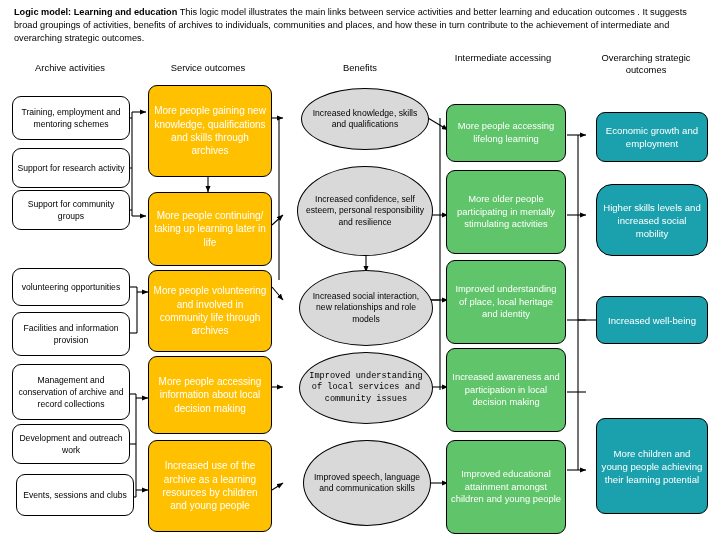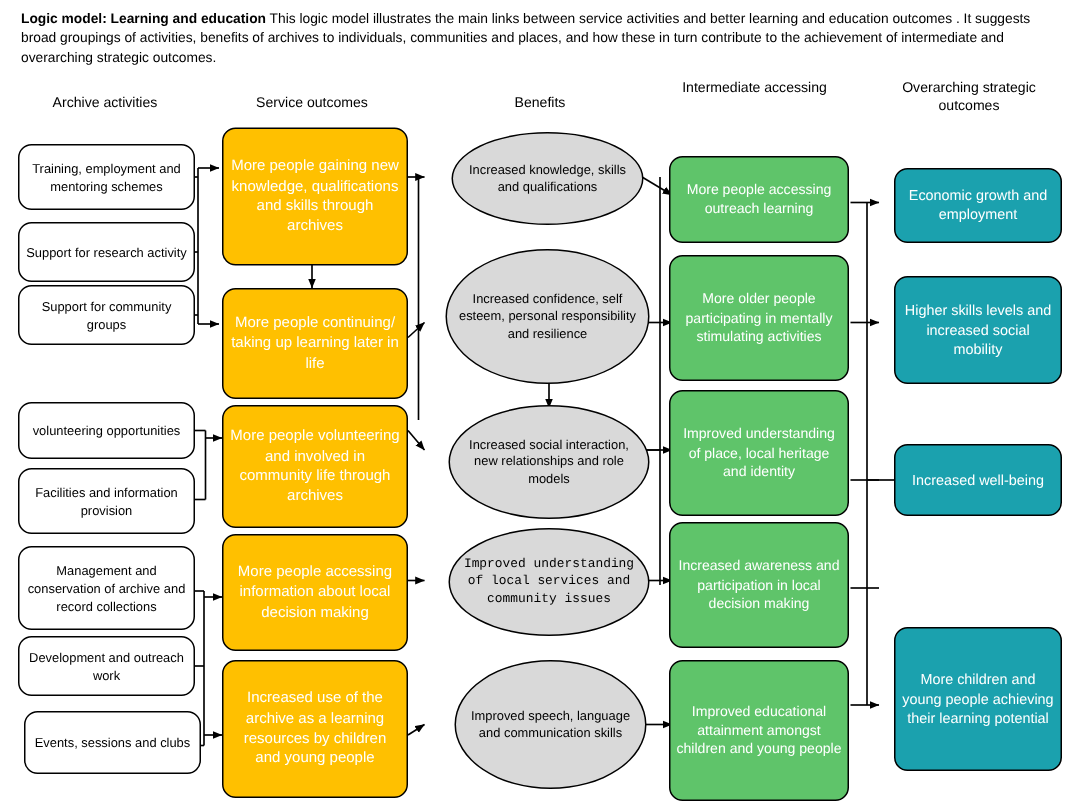--- a/index.html
+++ b/index.html
@@ -224,39 +224,39 @@
       <span>Increased social interaction, new relationships and role models</span>
     </div>
   <div class="node n-benefit" style="left:299px; top:352px; width:134px; height:72px;font-family:Liberation Mono, monospace;">
       <span>Improved understanding of local services and community issues</span>
     </div>
   <div class="node n-benefit" style="left:303px; top:440px; width:128px; height:86px;">
       <span>Improved speech, language and communication skills</span>
     </div>
 
   <div class="node n-intermediate" style="left:446px; top:104px; width:120px; height:58px;">
-      <span>More people accessing outreach learning</span>
+      <span>More people accessing lifelong learning</span>
     </div>
   <div class="node n-intermediate" style="left:446px; top:170px; width:120px; height:84px;">
       <span>More older people participating in mentally stimulating activities</span>
     </div>
   <div class="node n-intermediate" style="left:446px; top:260px; width:120px; height:84px;">
       <span>Improved understanding of place, local heritage and identity</span>
     </div>
   <div class="node n-intermediate" style="left:446px; top:348px; width:120px; height:84px;">
       <span>Increased awareness and participation in local decision making</span>
     </div>
   <div class="node n-intermediate" style="left:446px; top:440px; width:120px; height:94px;">
       <span>Improved educational attainment amongst children and young people</span>
     </div>
 
   <div class="node n-strategic" style="left:596px; top:112px; width:112px; height:50px;">
       <span>Economic growth and employment</span>
     </div>
-  <div class="node n-strategic" style="left:596px; top:184px; width:112px; height:72px;">
+  <div class="node n-strategic" style="left:596px; top:184px; width:112px; height:72px;border-radius:16px;">
       <span>Higher skills levels and increased  social mobility</span>
     </div>
   <div class="node n-strategic" style="left:596px; top:296px; width:112px; height:48px;">
       <span>Increased well-being</span>
     </div>
   <div class="node n-strategic" style="left:596px; top:418px; width:112px; height:96px;">
       <span>More children and young people achieving their learning potential</span>
     </div>
 
 </div>

